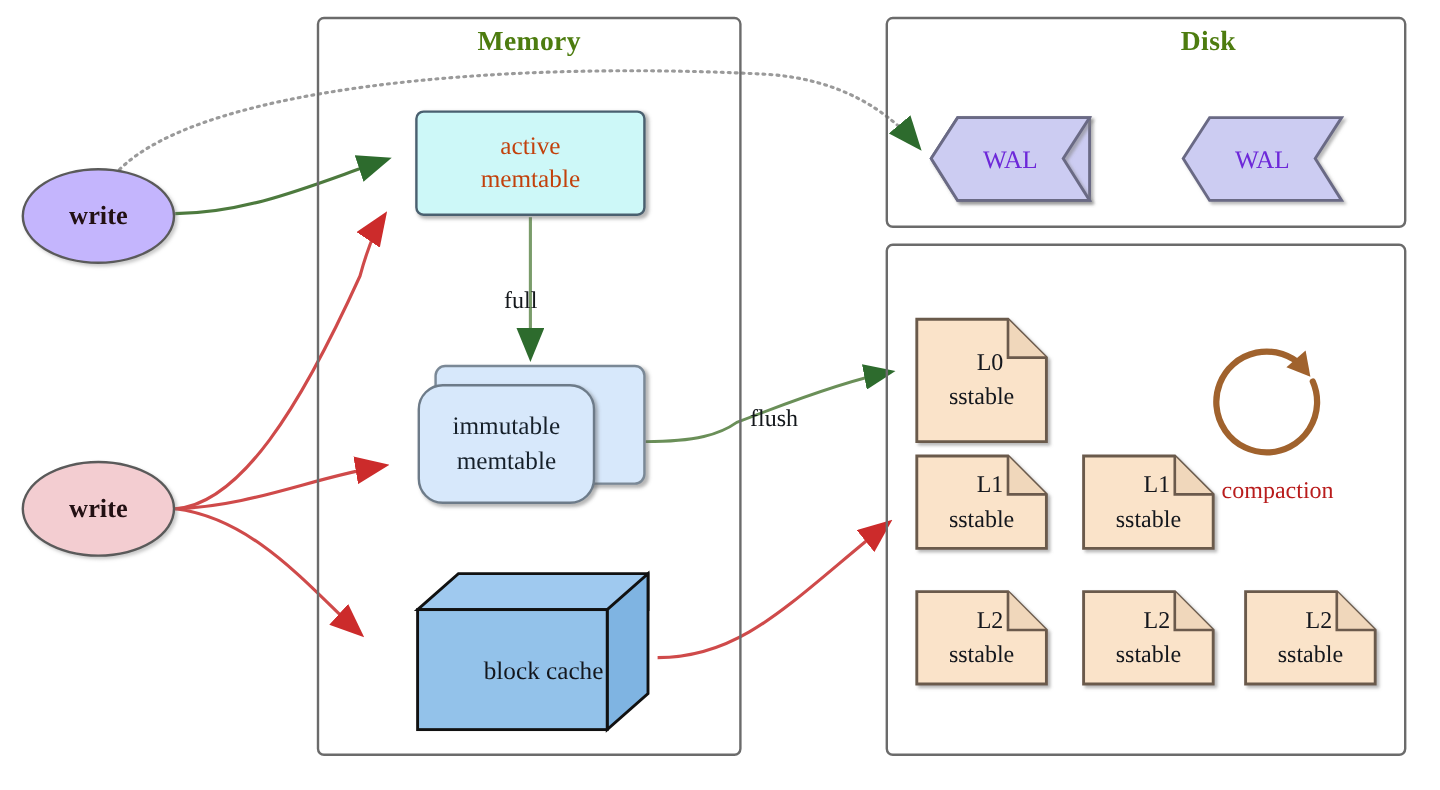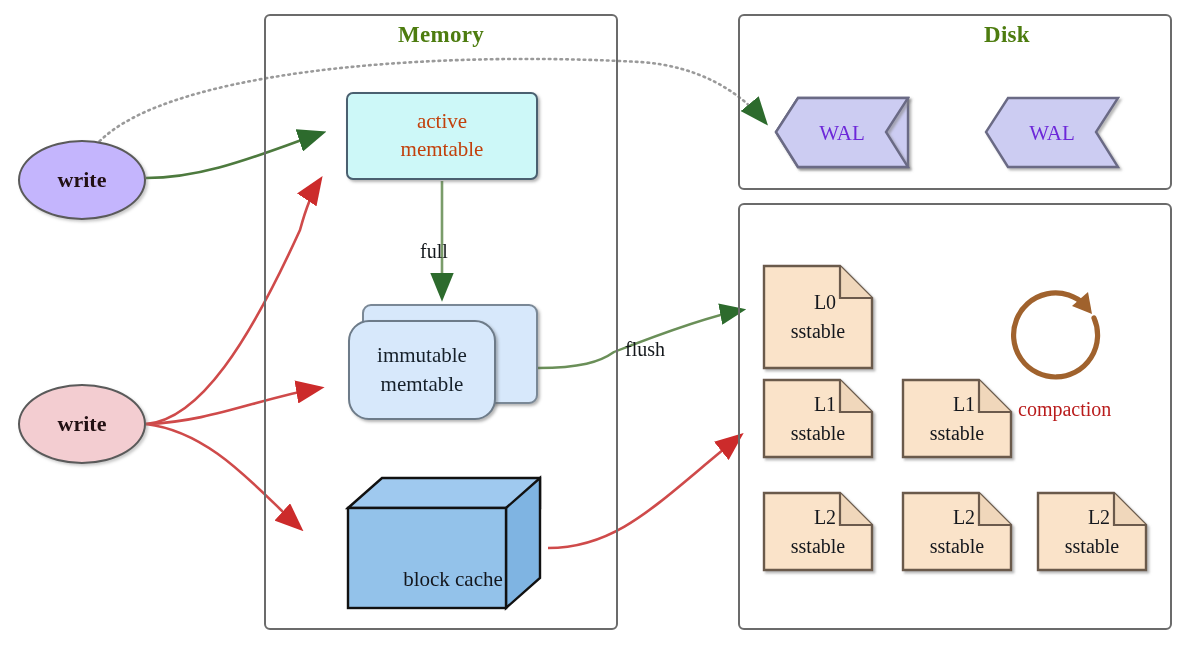--- a/index.html
+++ b/index.html
@@ -138,21 +138,20 @@
     font-size: 20px;
     color: #14171d;
     line-height: 1.45;
     z-index: 2;
     pointer-events: none;
   }
   .sstable-shape .sst-label .l1 { margin-left: 14px; }
 
   .block-cache {
     position: absolute;
-    margin-top: 20px;
   }
   .block-cache .bc-text {
     position: absolute;
     left: 0;
     top: 22px;
     width: 210px;
     height: 118px;
     display: flex;
     align-items: center;
     justify-content: center;

